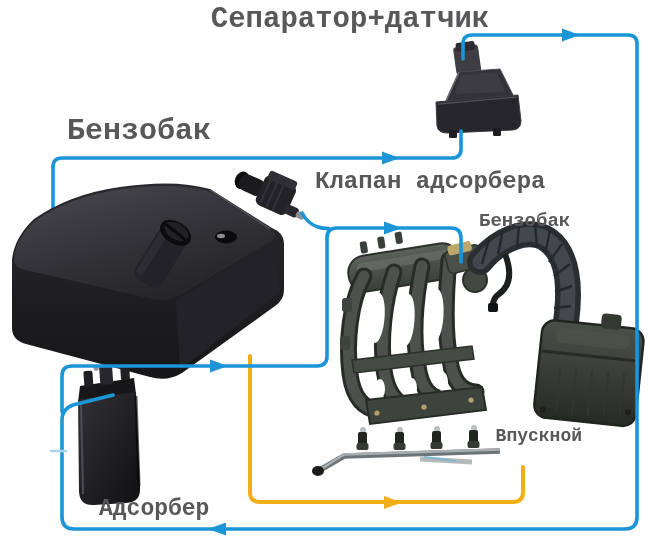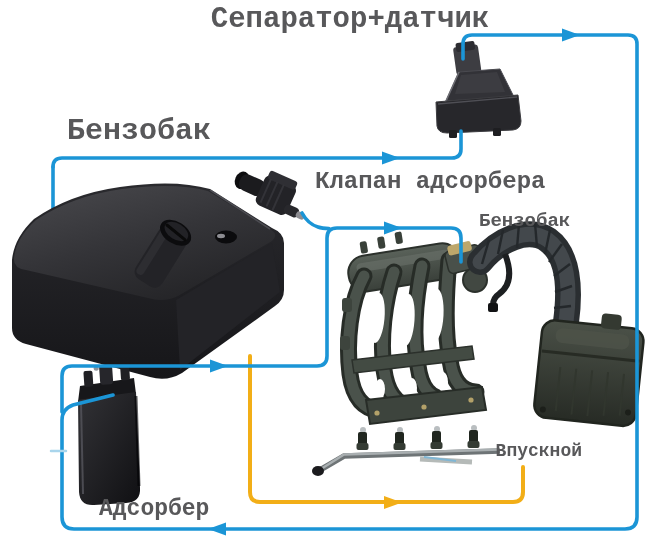--- a/index.html
+++ b/index.html
@@ -239,15 +239,15 @@
     <path class="va" d="M 226,522.5 L 208,529 L 226,535.5 Z"></path>
     <path class="va" d="M 210,359.5 L 228,366 L 210,372.5 Z"></path>
     <path class="va" d="M 384,221.5 L 402,228 L 384,234.5 Z"></path>
   </svg>
 
   <div class="lbl" id="t1" style="left:160px;top:3px;">Сепаратор+датчик</div>
 
   <div class="lbl" id="lab-valve" style="left:315px;top:168px;">Клапан адсорбера</div>
   <div class="lbl" id="lab-tank" style="left:67px;top:114px;">Бензобак</div>
   <div class="lbl" id="lab-throttle" style="left:479px;top:210px;">Бензобак</div>
-  <div class="lbl" id="lab-manifold" style="left:470px;top:422px;margin-top:15px;"><span>Впускной</span><br></div>
+  <div class="lbl" id="lab-manifold" style="left:470px;top:422px;"><span>Впускной</span><br></div>
   <div class="lbl" id="lab-adsorber" style="left:99px;top:496px;">Адсорбер</div>
 </div>
 
 </body></html>

